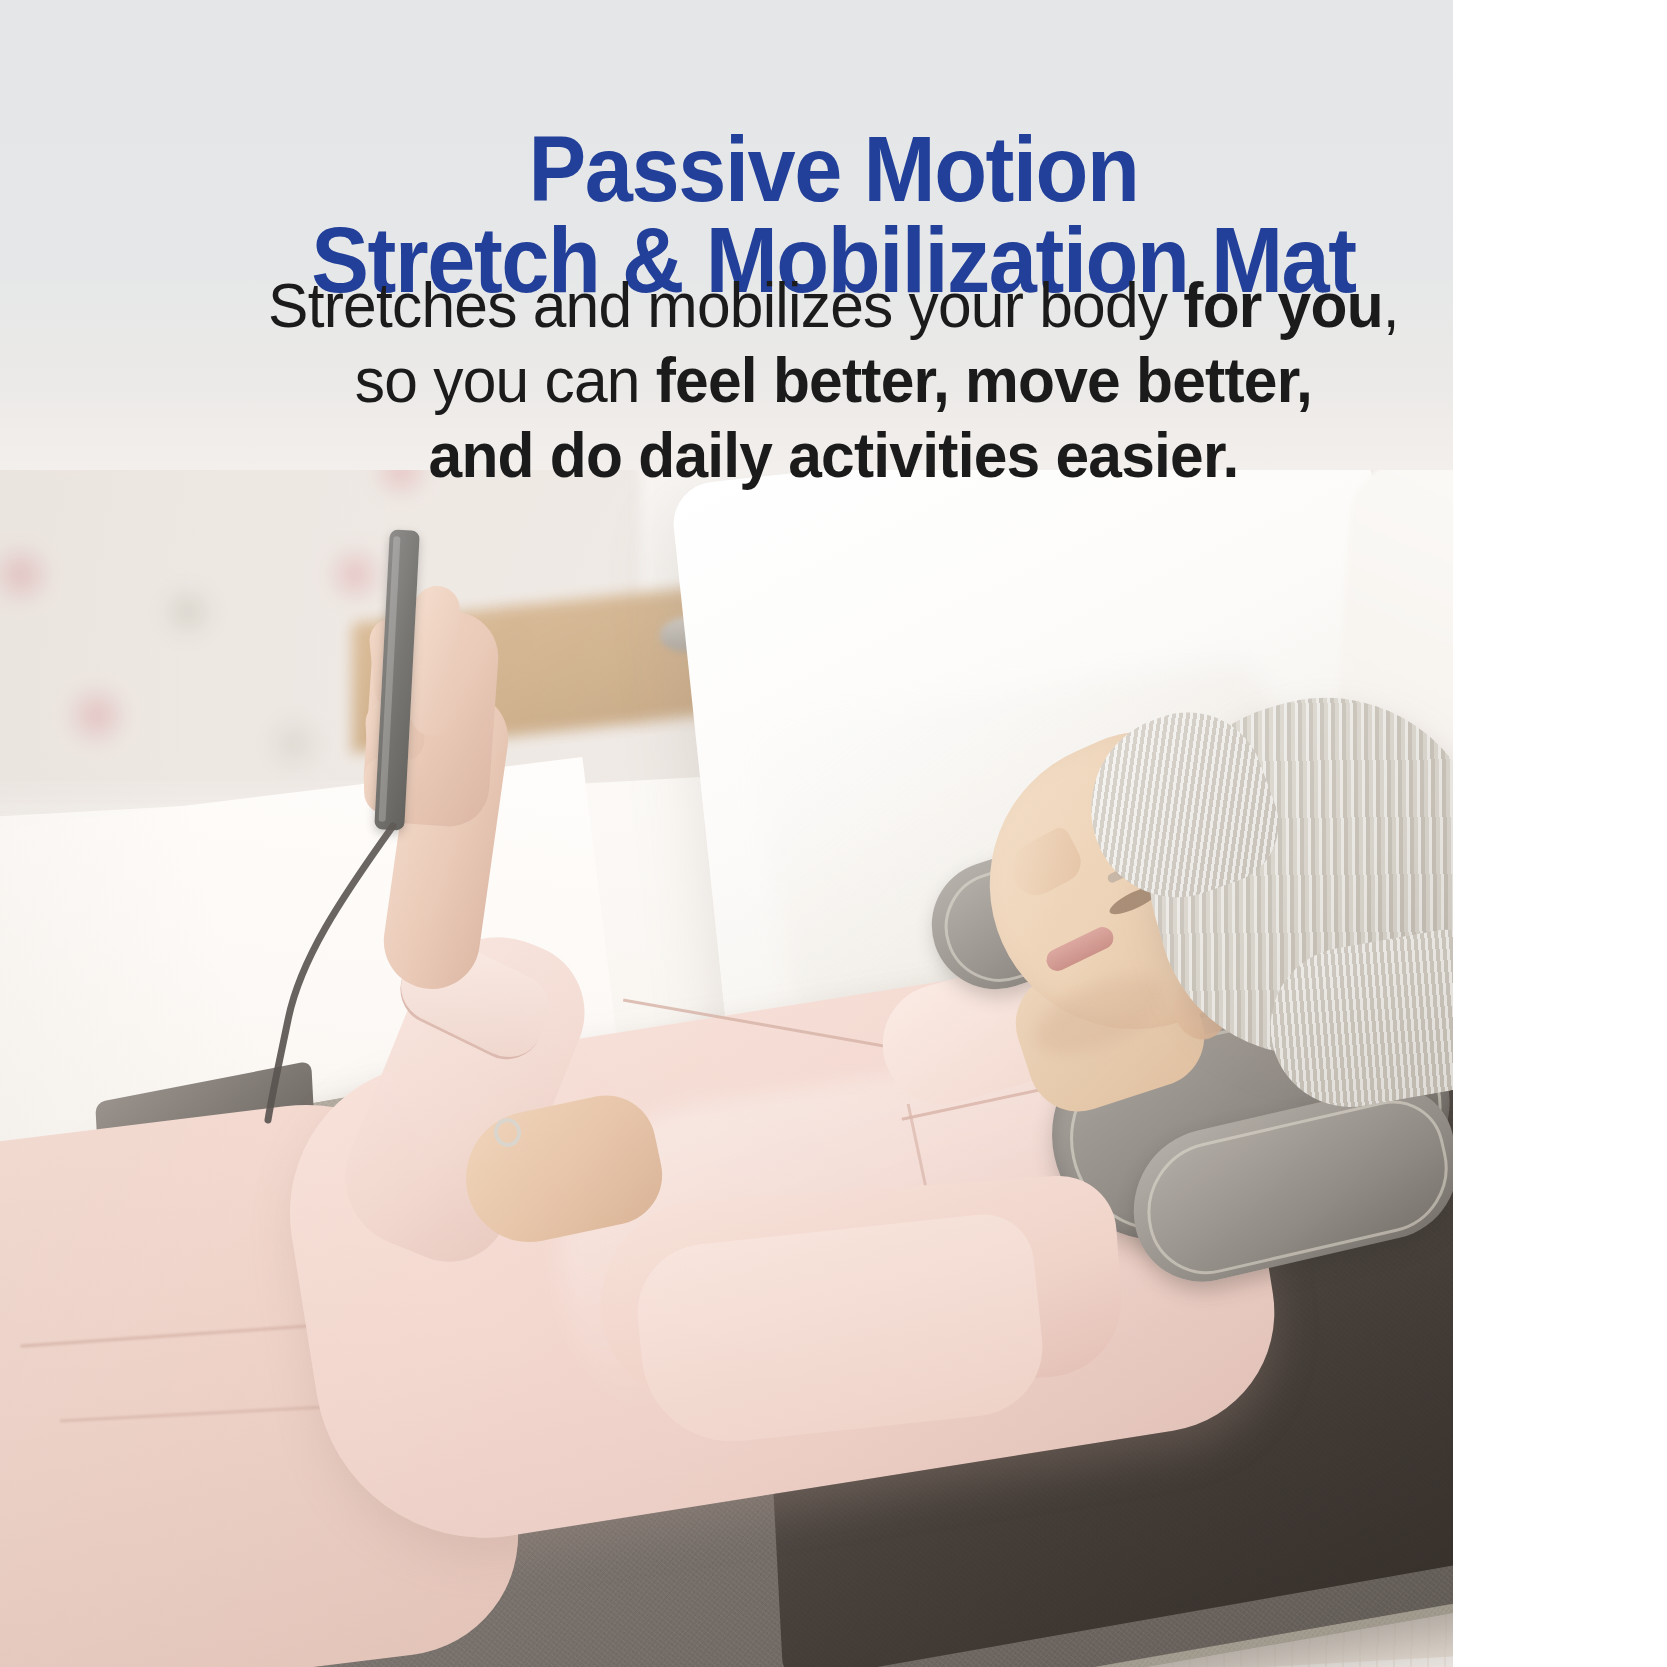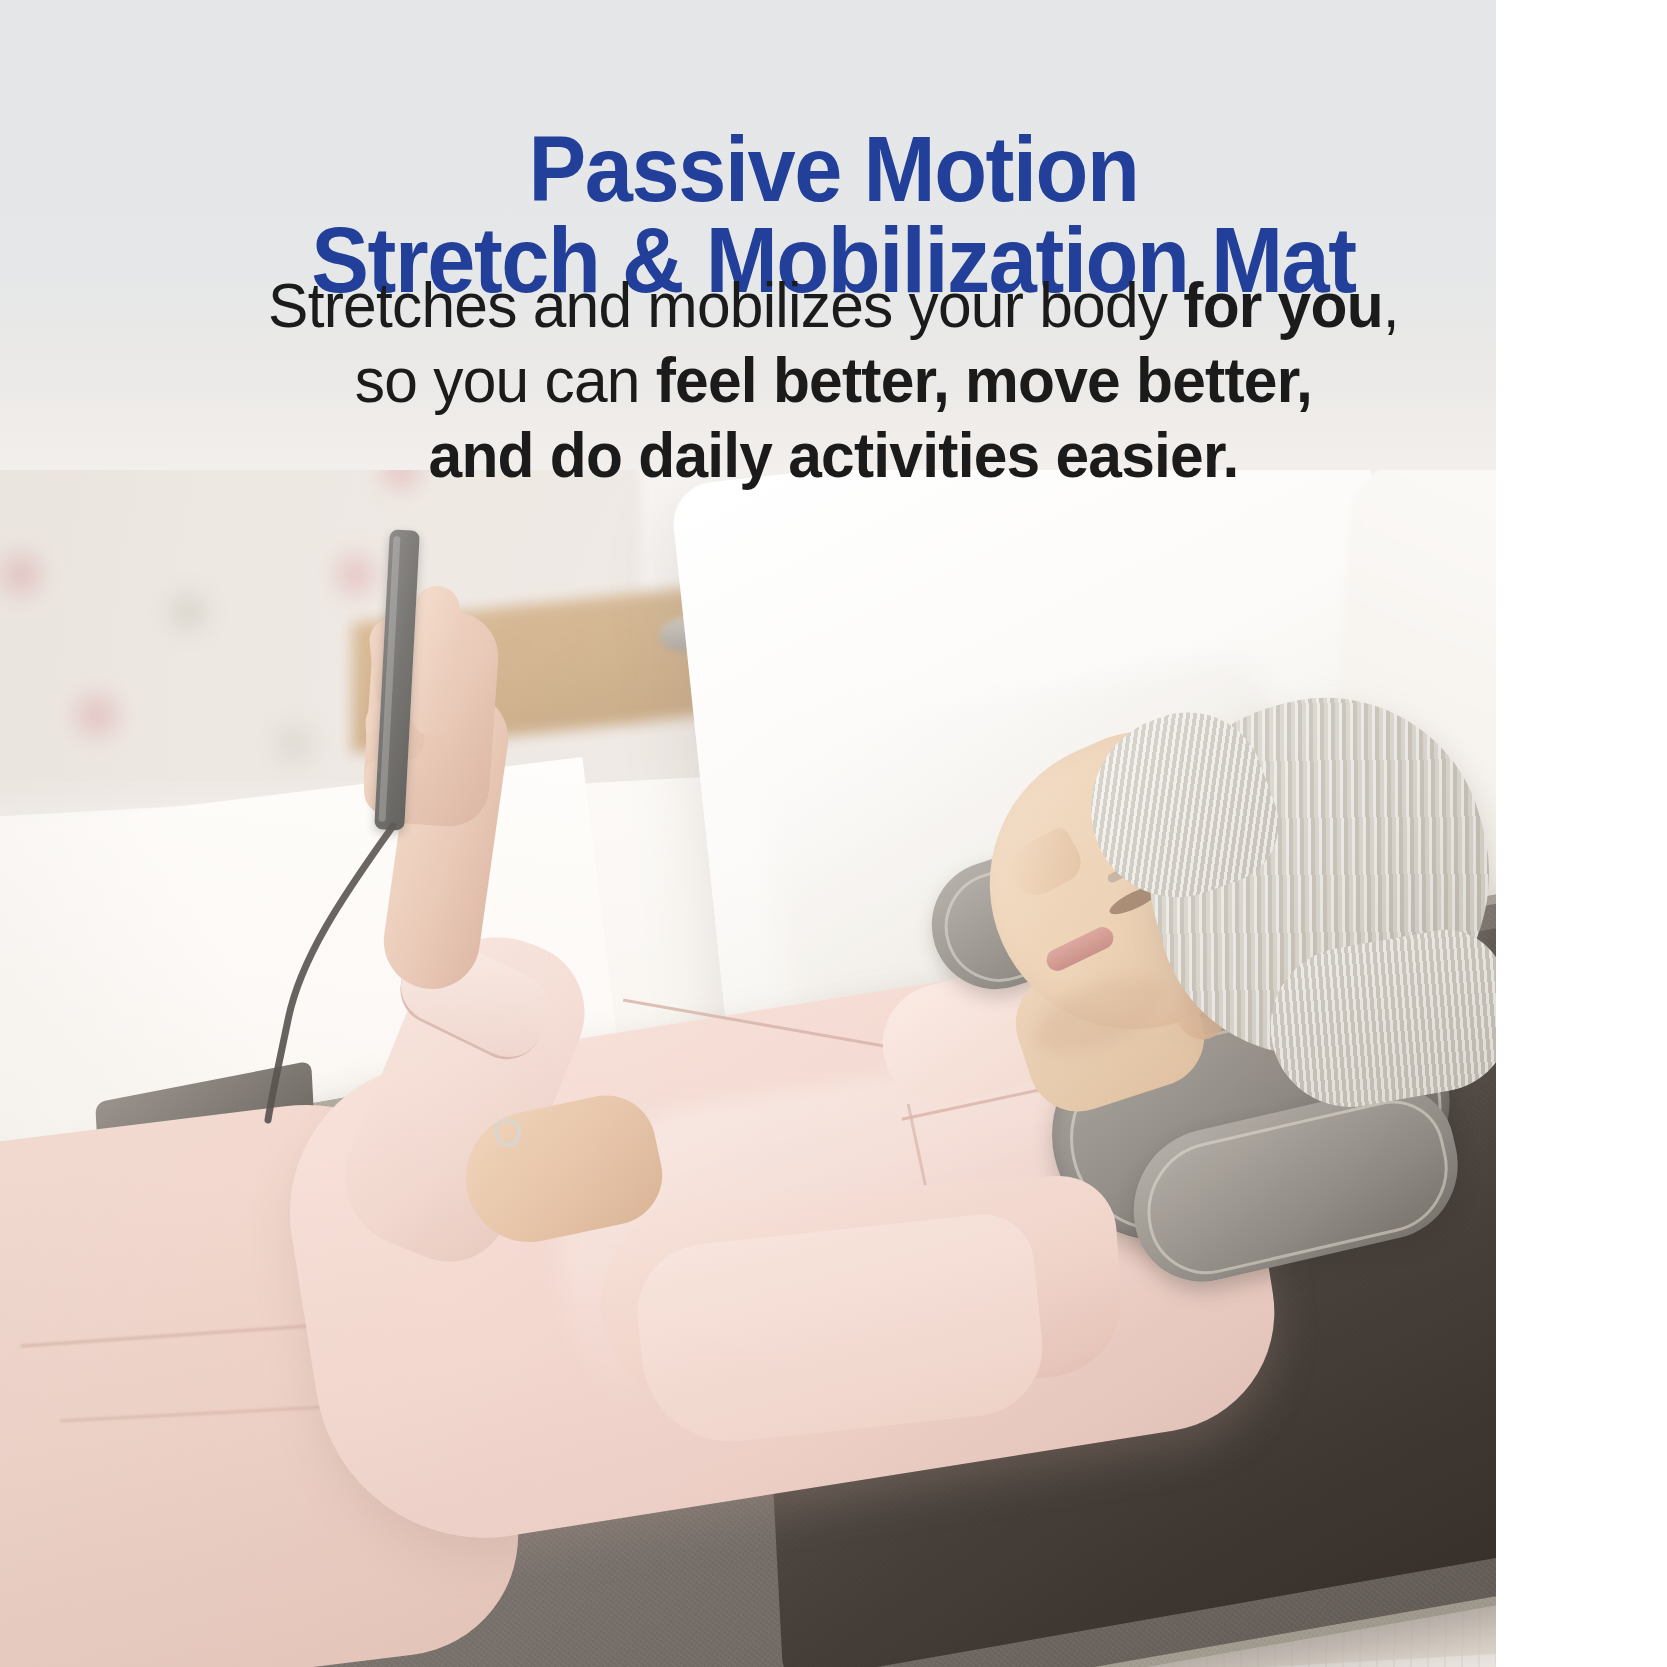--- a/index.html
+++ b/index.html
@@ -11,21 +11,20 @@
   body {
     font-family: "Liberation Sans", sans-serif;
   }
 
   .poster {
     position: relative;
     width: 1453px;
     height: 1667px;
     overflow: hidden;
     background: #bef264;
-    padding-left: 43px;
   }
 
   
   .header-band {
     position: absolute;
     left: 0; top: 0;
     width: 1667px;
     height: 470px;
     background: linear-gradient(180deg, #e4e6e8 0%, #e5e7e8 55%, #eceae8 82%, #f3efec 100%);
     z-index: 30;

